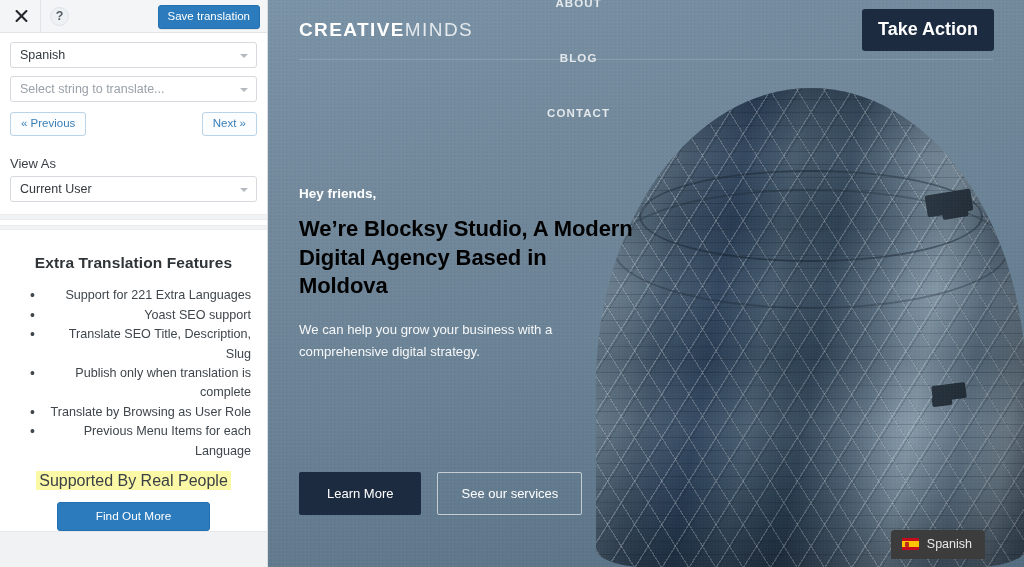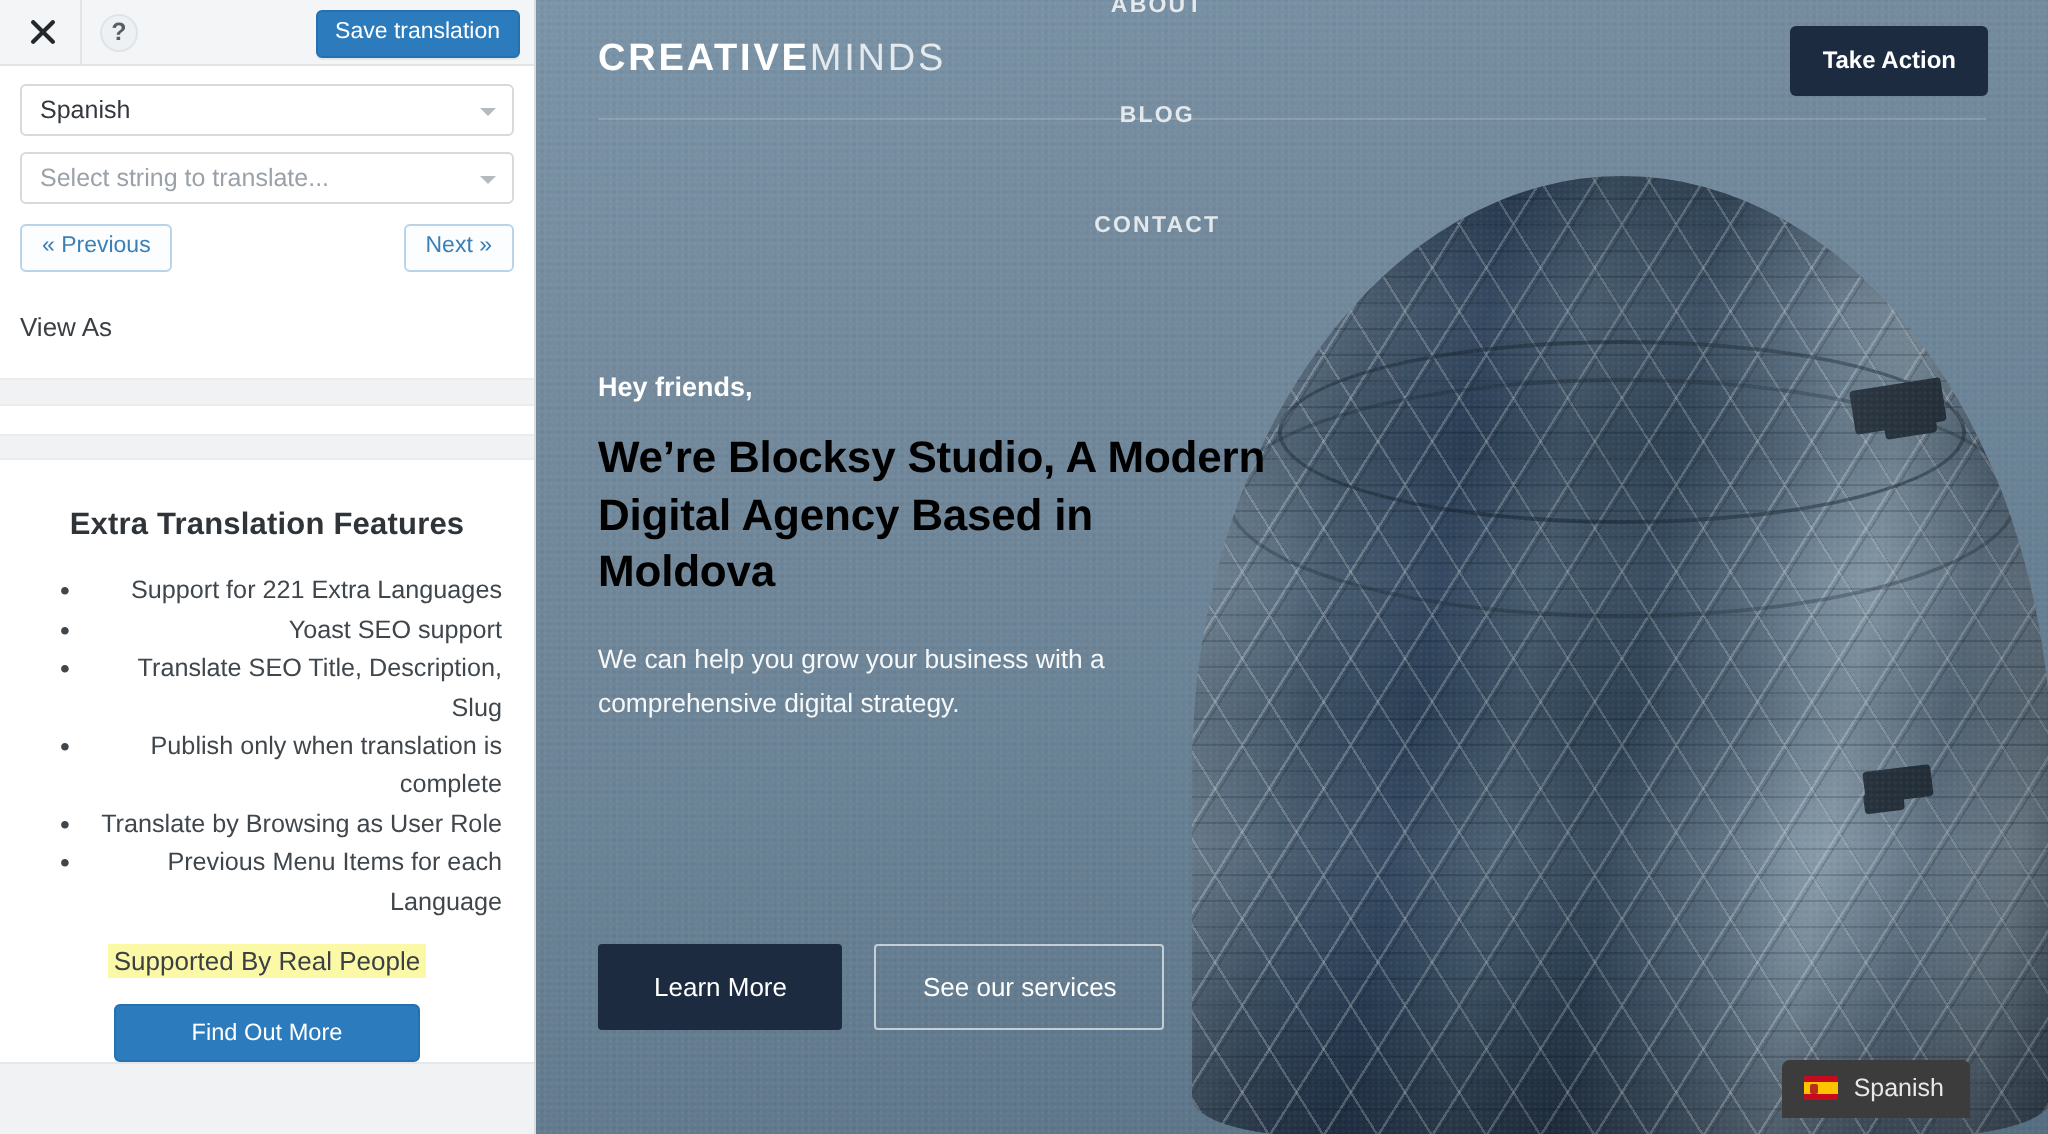--- a/index.html
+++ b/index.html
@@ -144,21 +144,21 @@
     position: absolute; left: 0; top: -1px;
     color: #3f464c; font-size: 14px;
   }
   .promo-tag {
     text-align: center;
     margin-top: 11px;
   }
   .promo-tag span {
     background: #fbf9a6;
     color: #3b4046;
-    font-size: 13px;
+    font-size: 16px;
     padding: 1px 3px;
   }
   .promo-cta {
     display: block;
     width: 153px;
     margin: 12px auto 0;
     background: #2b7bbd;
     border: 1px solid #2470b0;
     border-radius: 3px;
     color: #fff;
@@ -331,21 +331,21 @@
     font-weight: bold;
     text-decoration: none;
     cursor: pointer;
   }
   .site-nav a.active { color: #ffffff; }
 
   .take-action {
     margin-left: auto;
     background: #1c2b40;
     color: #fff;
-    font-size: 12px;
+    font-size: 18px;
     font-weight: bold;
     border: none;
     border-radius: 3px;
     padding: 10px 16px 11px;
     cursor: pointer;
     font-family: "Liberation Sans", sans-serif;
   }
 
   
   .hero {
@@ -464,20 +464,26 @@
         <span class="sb-caret"></span>
       </div>
     </div>
 
     <div class="sb-nav">
       <button class="sb-btn-out">« Previous</button>
       <button class="sb-btn-out">Next »</button>
     </div>
 
     <div class="sb-viewas-label">View As</div>
+    <div class="sb-viewas">
+      <div class="sb-select">
+        <span>Current User</span>
+        <span class="sb-caret"></span>
+      </div>
+    </div>
 
     <div class="sb-gap-white"></div>
     <div class="sb-band"></div>
     <div class="sb-gap-white"></div>
     <div class="sb-band"></div>
 
     <div class="sb-promo">
       <div class="promo-title">Extra Translation Features</div>
       <ul class="promo-list">
         <li>Support for 221 Extra Languages</li>

